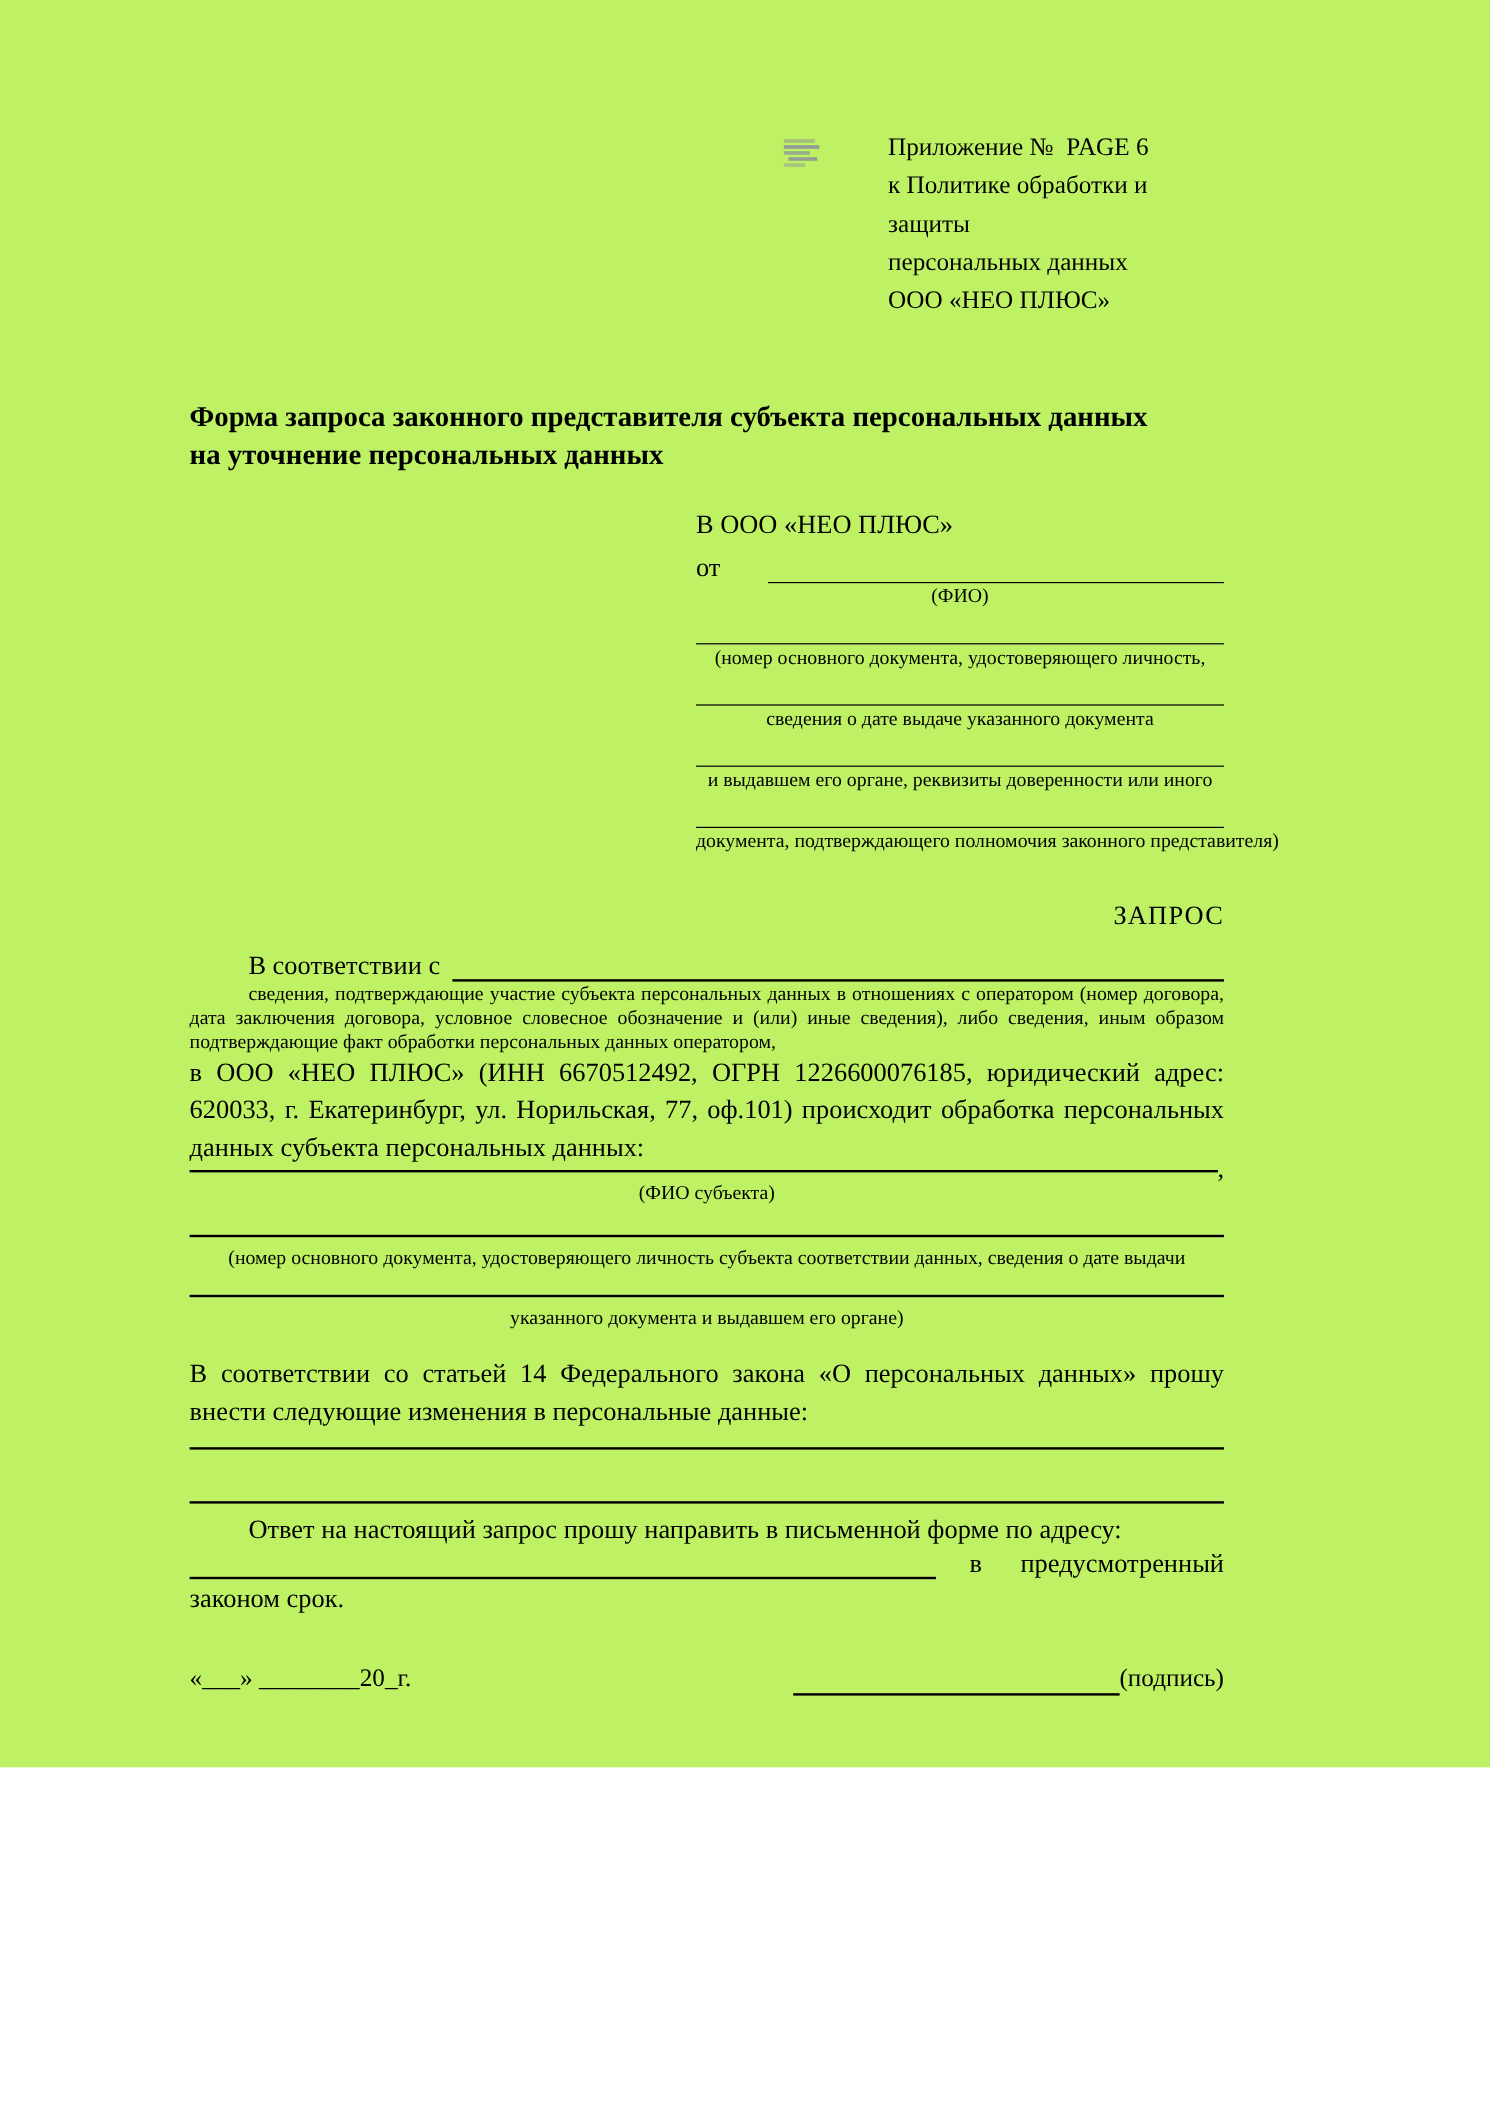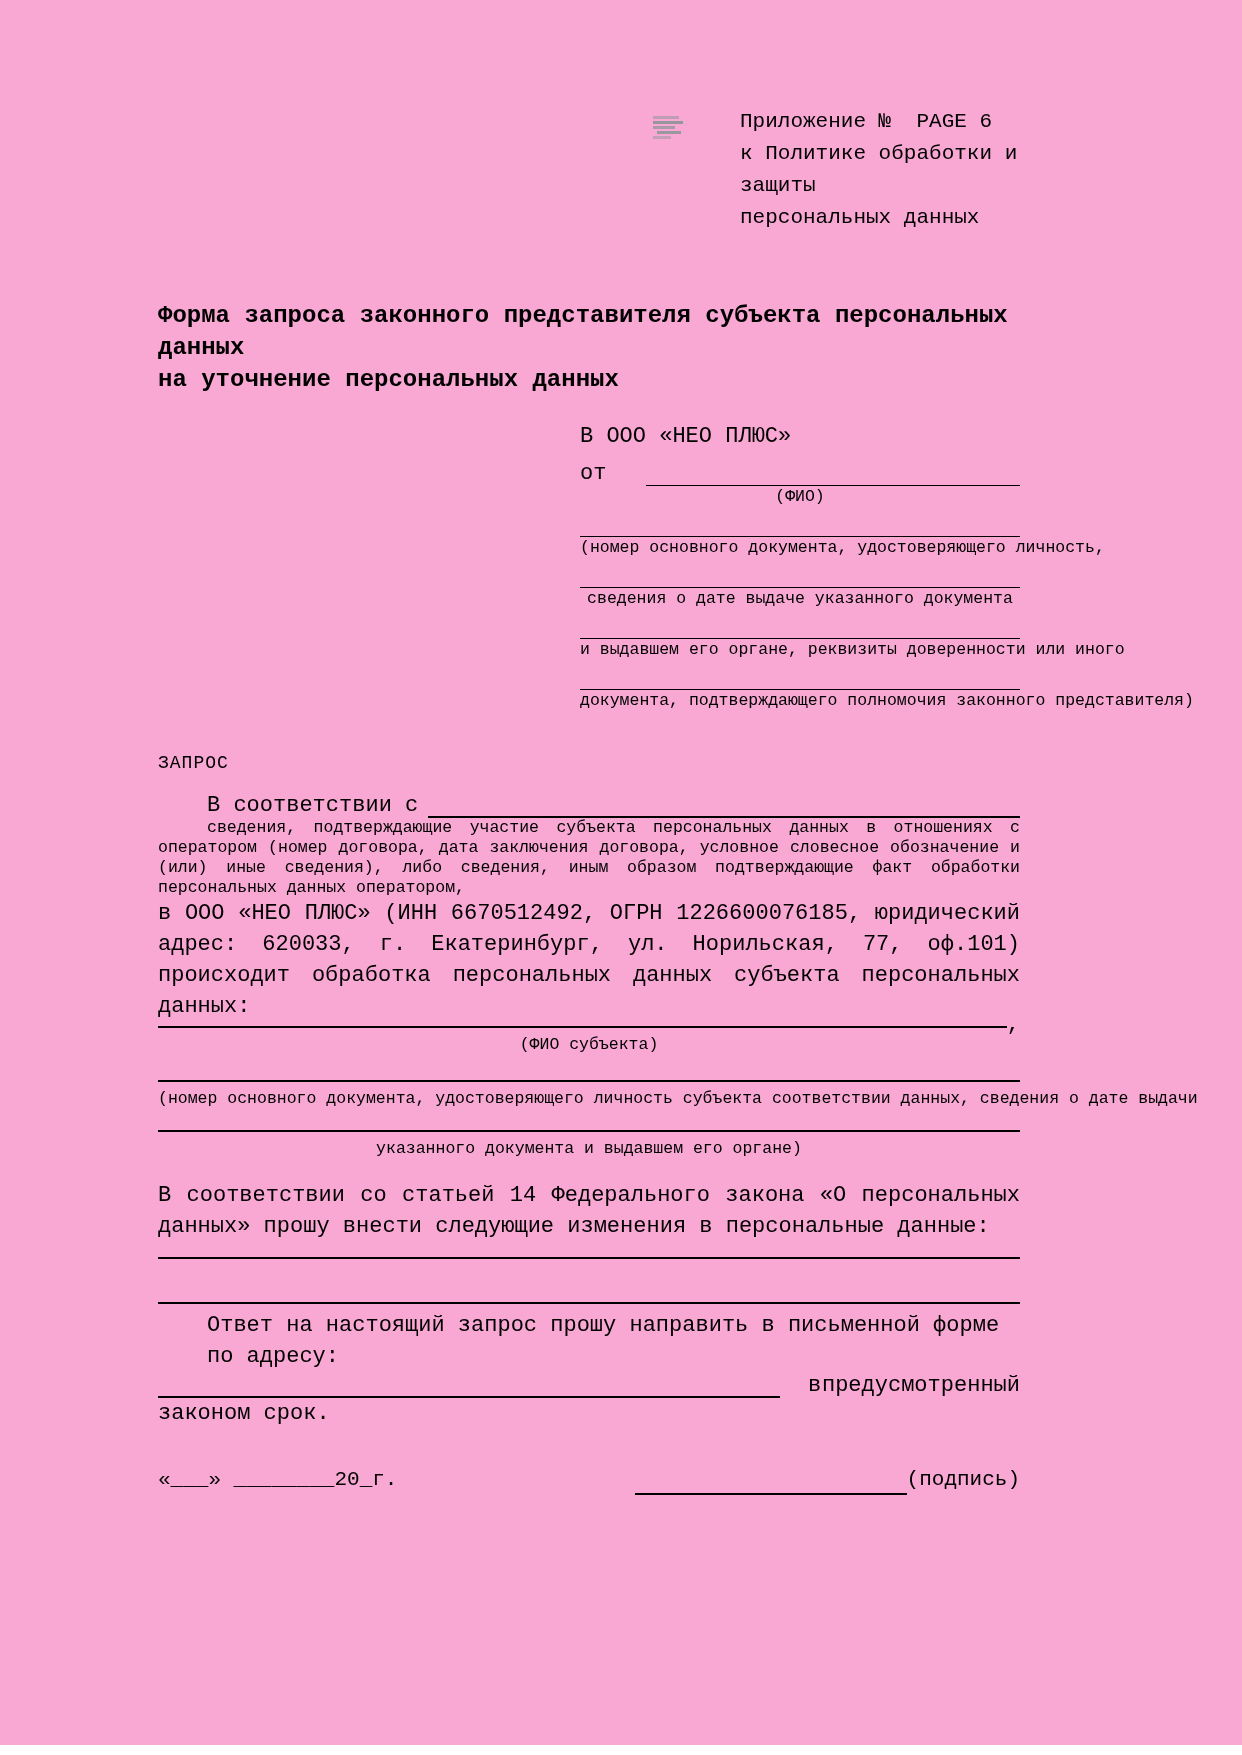--- a/index.html
+++ b/index.html
@@ -1,23 +1,23 @@
 <!DOCTYPE html>
 <html><head>
 <meta charset="utf-8">
 <style>
   html,body { margin:0; padding:0; background:#ffffff; }
   .page {
     position:relative;
-    width:1242px; height:1745px;
+    width:1242px; height:1473px;
     box-sizing:border-box;
     padding:106px 222px 0 158px;
-    background:#f9a8d4;
+    background:#bef264;
     color:#000000;
-    font-family:Liberation Mono, monospace;
+    font-family:Liberation Serif, serif;
     overflow:hidden;
   }
 
   
   .header { position:relative; font-size:21px; line-height:32px; }
   .field-marker { position:absolute; left:495px; top:8px; width:30px; height:28px; }
   .header-text { margin-left:582px; }
 
   
   .title {
@@ -31,21 +31,21 @@
   .addr-to { font-size:22px; line-height:30px; }
   .from-row { display:flex; align-items:flex-end; height:34px; font-size:22px;gap:30px; }
   .from-row .fill { flex:1; border-bottom:1.5px solid #000; margin-left:10px; }
   .addr-caption {
     font-size:16.5px; line-height:22px; height:22px;
     text-align:center; white-space:nowrap;
   }
   .blank { height:28px; border-bottom:1.5px solid #000; }
 
   
-  .request-heading { margin-top:36px; font-size:18px; line-height:30px; text-align:left; letter-spacing:1px; }
+  .request-heading { margin-top:36px; font-size:22px; line-height:30px; text-align:right; letter-spacing:1px; }
   .intro-row { display:flex; align-items:flex-end; margin-top:14px; height:26px; font-size:22px; padding-left:49px; }
   .intro-row .fill { flex:1; border-bottom:2px solid #000; margin-left:10px; }
   .fine-print { font-size:16.5px; line-height:20px; text-align:justify; text-indent:49px; }
   .body-par { font-size:22px; line-height:31px; text-align:justify; }
 
   .subject-line-row { display:flex; align-items:flex-end; height:6px; overflow:visible; }
   .subject-line-row .fill { flex:1; border-bottom:2px solid #000; }
   .subject-line-row .comma { font-size:22px; line-height:6px; }
   .full-caption {
     font-size:16.5px; line-height:22px; padding-top:6px;
@@ -85,20 +85,21 @@
         <rect x="0" y="7" width="30" height="3" opacity="0.95" fill="#8f9699"></rect>
         <rect x="0" y="12" width="22" height="3" opacity="0.75" fill="#8f9699"></rect>
         <rect x="4" y="17" width="24" height="3" opacity="0.9" fill="#8f9699"></rect>
         <rect x="0" y="22" width="18" height="3" opacity="0.5" fill="#8f9699"></rect>
       </svg>
     </span>
     <div class="header-text">
       <div>Приложение №&nbsp; PAGE 6</div>
       <div>к Политике обработки и защиты</div>
       <div>персональных данных</div>
+      <div>ООО «НЕО ПЛЮС»</div>
     </div>
   </div>
 
   <h1 class="title">
     <span>Форма запроса законного представителя субъекта персональных данных</span><br>
     <span>на уточнение персональных данных</span>
   </h1>
 
   <div class="addressee">
     <div class="addr-to">В ООО «НЕО ПЛЮС»</div>

